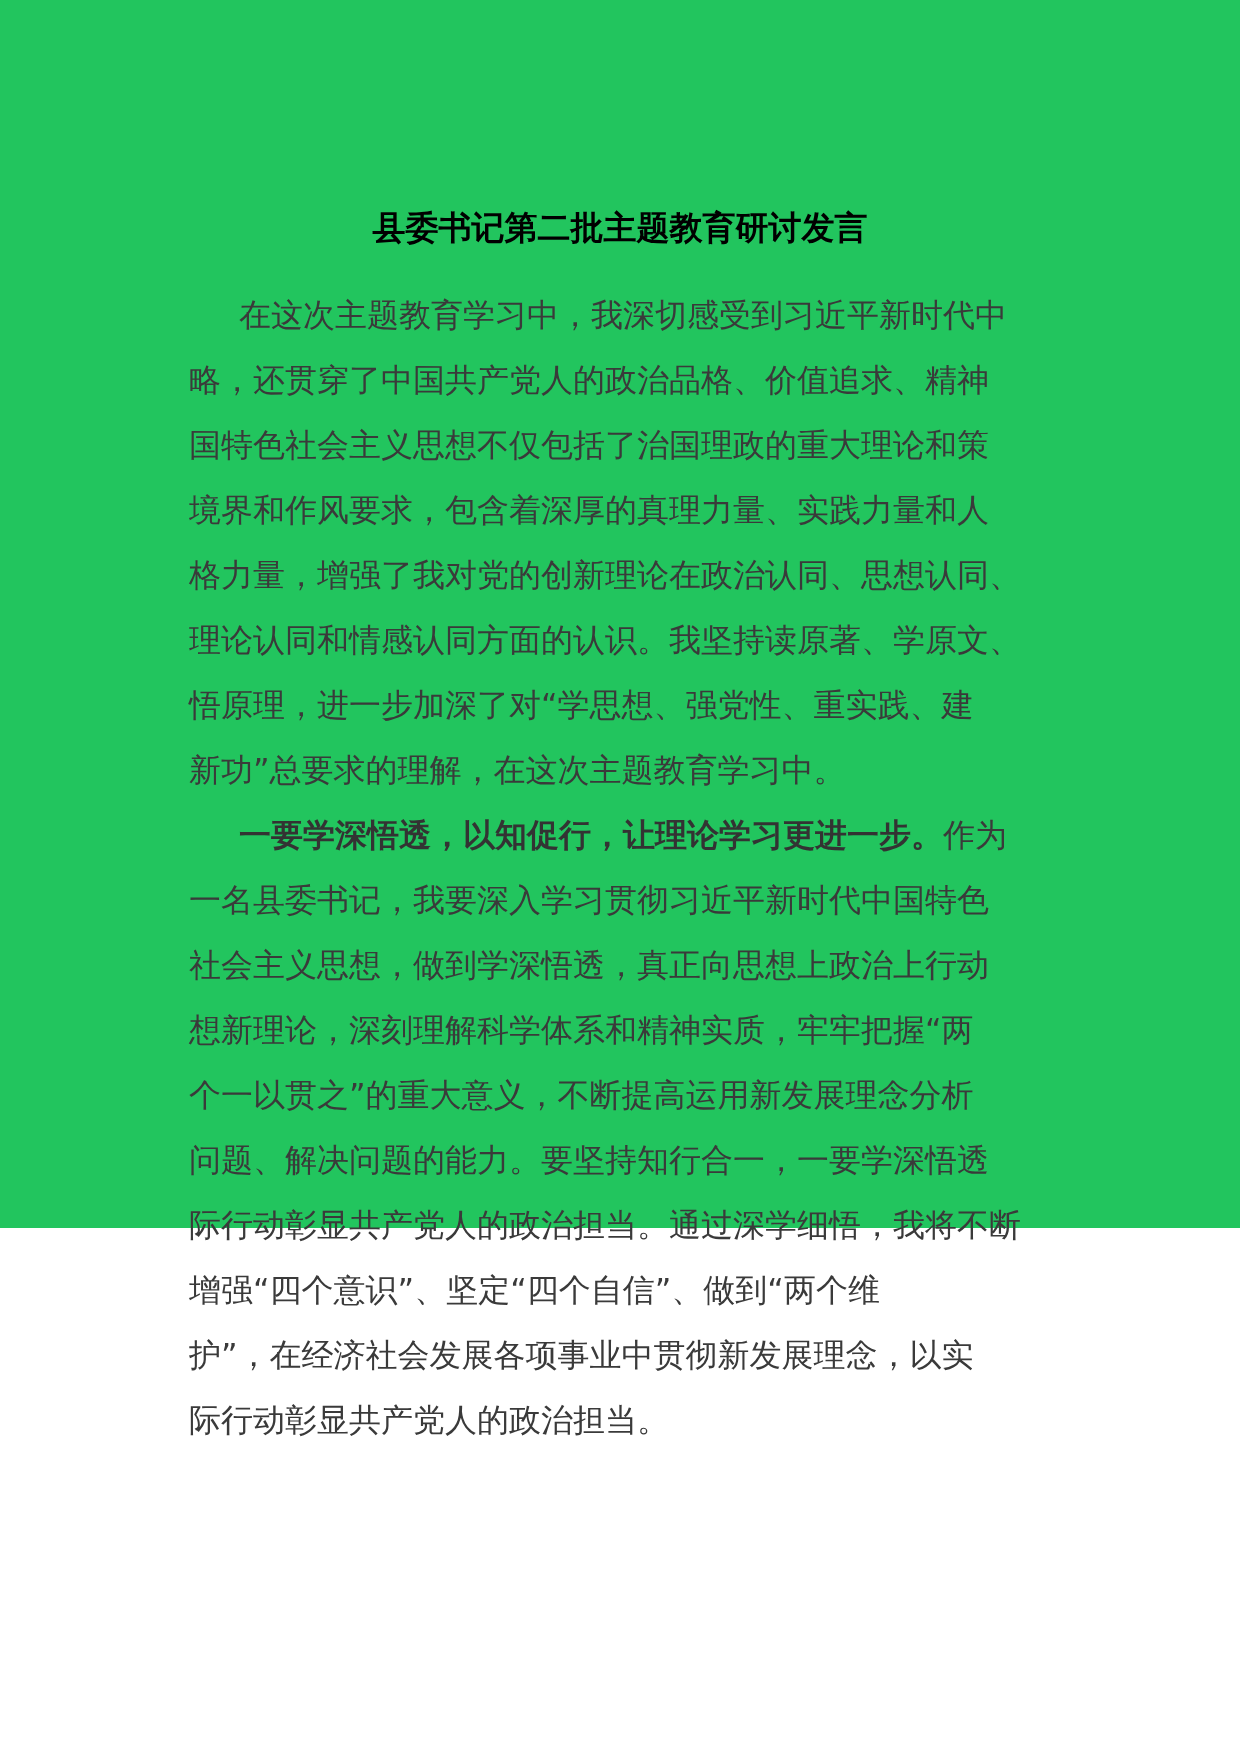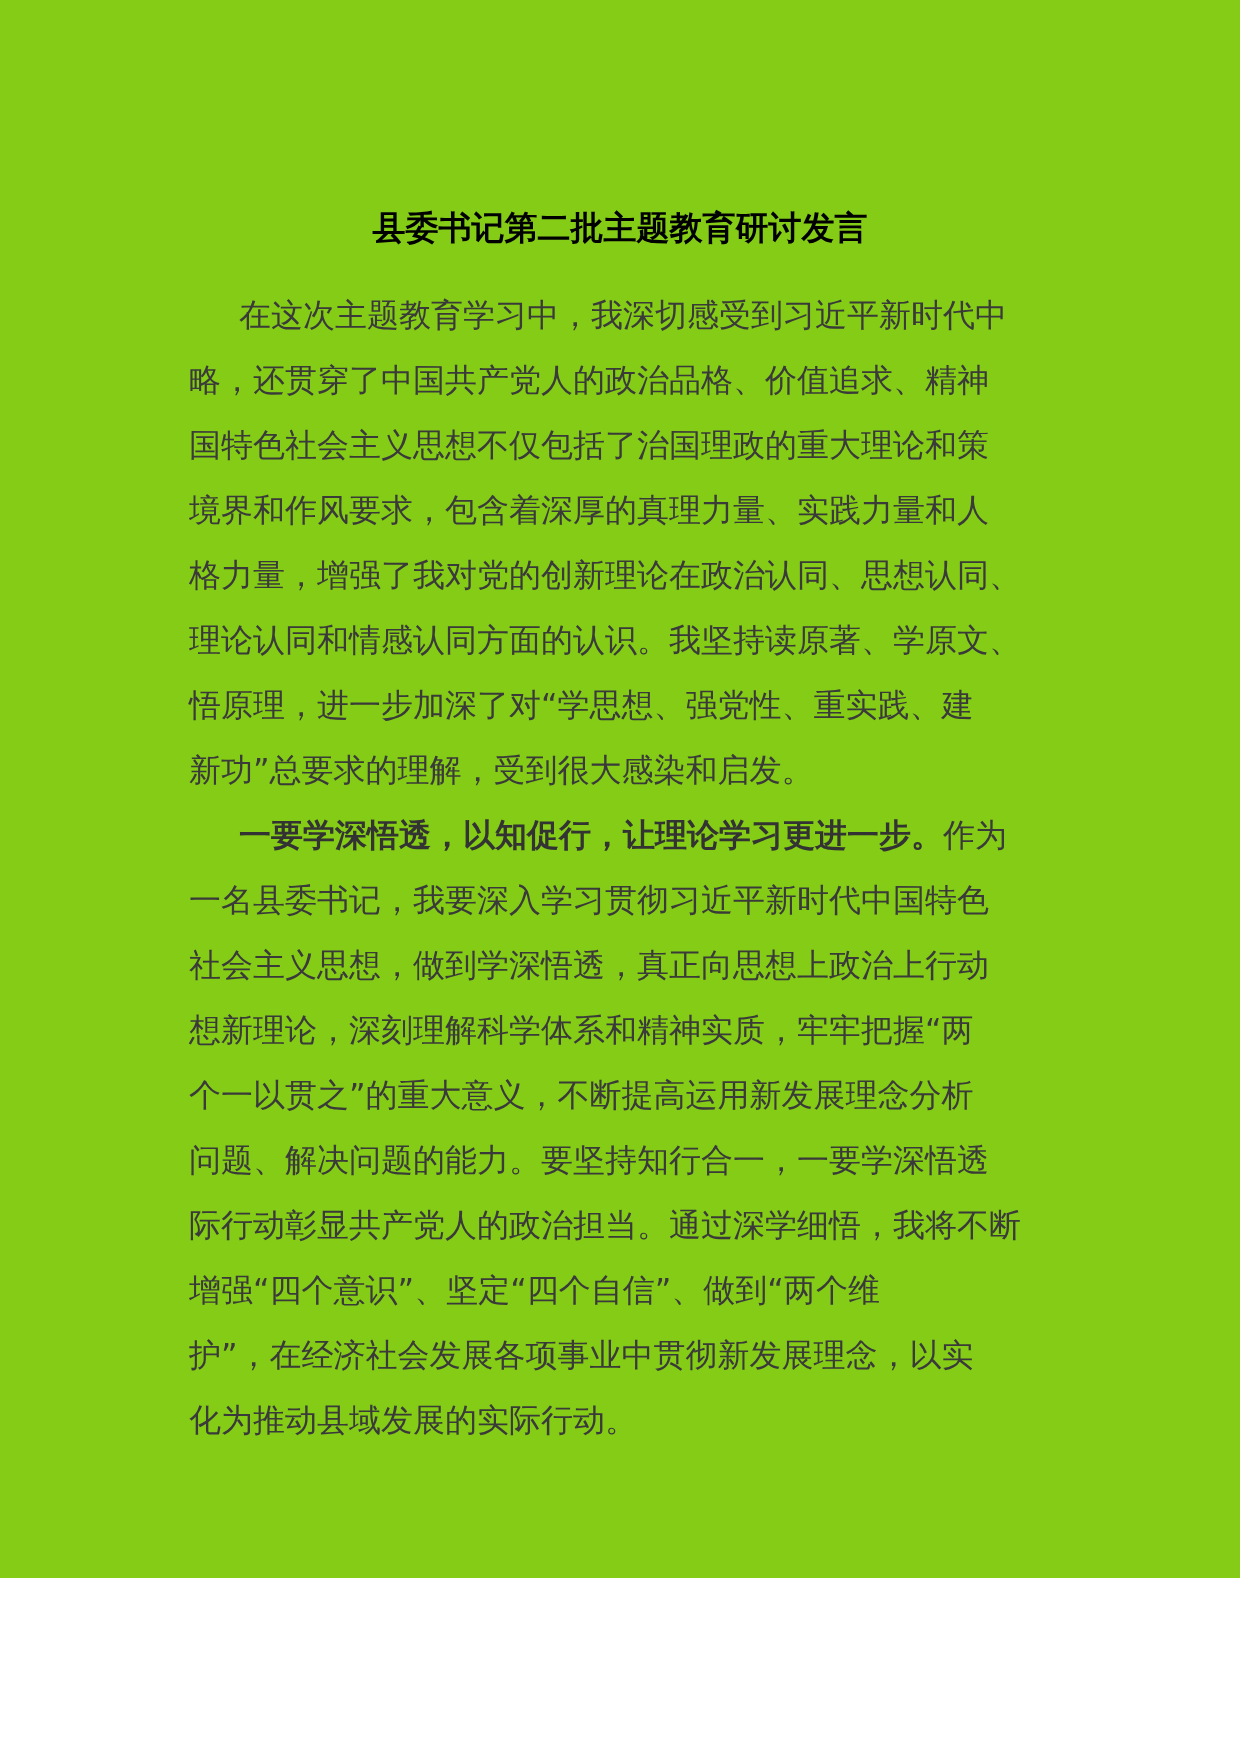--- a/index.html
+++ b/index.html
@@ -1,17 +1,17 @@
 <!DOCTYPE html>
 <html><head>
 <meta charset="utf-8">
 <style>
   html, body { margin: 0; padding: 0; background: #ffffff; }
   body { width: 1240px; height: 1754px; position: relative; overflow: hidden; }
-  .page { position: absolute; left: 0; top: 0; width: 1240px; height: 1578px; background: #84cc16; }
+  .page { position: absolute; left: 0; top: 0; width: 1240px; height: 1228px; background: #22c55e; }
   .title {
     position: absolute; left: 0; width: 1240px; top: 205px;
     text-align: center;
     font-family: "DejaVu Sans", sans-serif;
     font-weight: bold; font-size: 33px; line-height: 46px;
     color: #000000; letter-spacing: 0px;
   }
   .body-text {
     position: absolute; left: 189px; top: 283px; width: 880px;
     font-family: "DejaVu Sans", sans-serif;
@@ -29,29 +29,29 @@
 
   <div class="body-text">
     <div>
       <span class="line indent">在这次主题教育学习中，我深切感受到习近平新时代中</span>
       <span class="line">略，还贯穿了中国共产党人的政治品格、价值追求、精神</span>
       <span class="line">国特色社会主义思想不仅包括了治国理政的重大理论和策</span>
       <span class="line">境界和作风要求，包含着深厚的真理力量、实践力量和人</span>
       <span class="line">格力量，增强了我对党的创新理论在政治认同、思想认同、</span>
       <span class="line">理论认同和情感认同方面的认识。我坚持读原著、学原文、</span>
       <span class="line">悟原理，进一步加深了对“学思想、强党性、重实践、建</span>
-      <span class="line">新功”总要求的理解，受到很大感染和启发。</span>
+      <span class="line">新功”总要求的理解，在这次主题教育学习中。</span>
     </div>
 
     <div>
       <span class="line indent"><span class="strong">一要学深悟透，以知促行，让理论学习更进一步。</span><span>作为</span></span>
       <span class="line">一名县委书记，我要深入学习贯彻习近平新时代中国特色</span>
       <span class="line">社会主义思想，做到学深悟透，真正向思想上政治上行动</span>
       <span class="line">想新理论，深刻理解科学体系和精神实质，牢牢把握“两</span>
       <span class="line">个一以贯之”的重大意义，不断提高运用新发展理念分析</span>
       <span class="line">问题、解决问题的能力。要坚持知行合一，一要学深悟透</span>
       <span class="line">际行动彰显共产党人的政治担当。通过深学细悟，我将不断</span>
       <span class="line">增强“四个意识”、坚定“四个自信”、做到“两个维</span>
       <span class="line">护”，在经济社会发展各项事业中贯彻新发展理念，以实</span>
-      <span class="line">化为推动县域发展的实际行动。</span>
+      <span class="line">际行动彰显共产党人的政治担当。</span>
     </div>
   </div>
 </div>
 
 </body></html>

